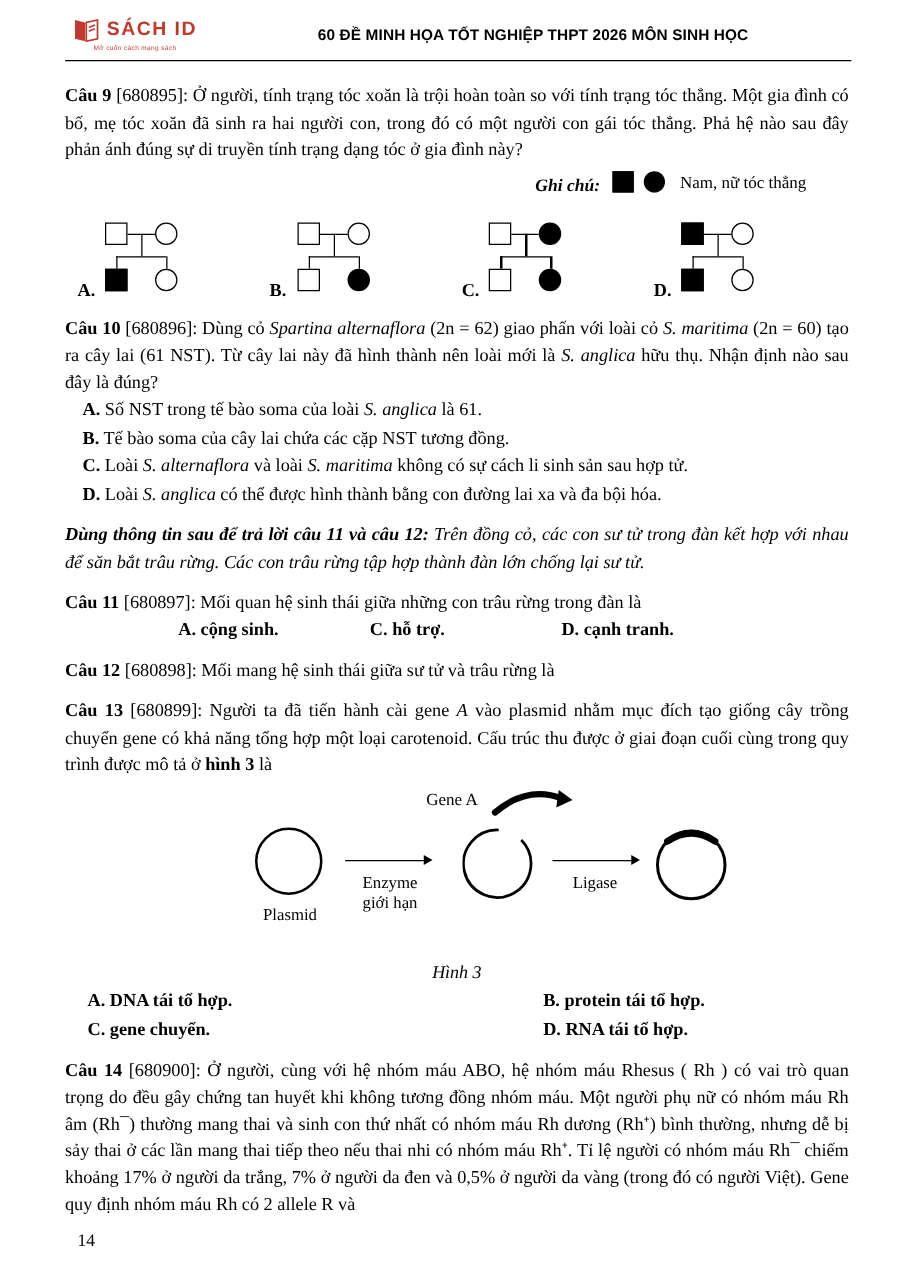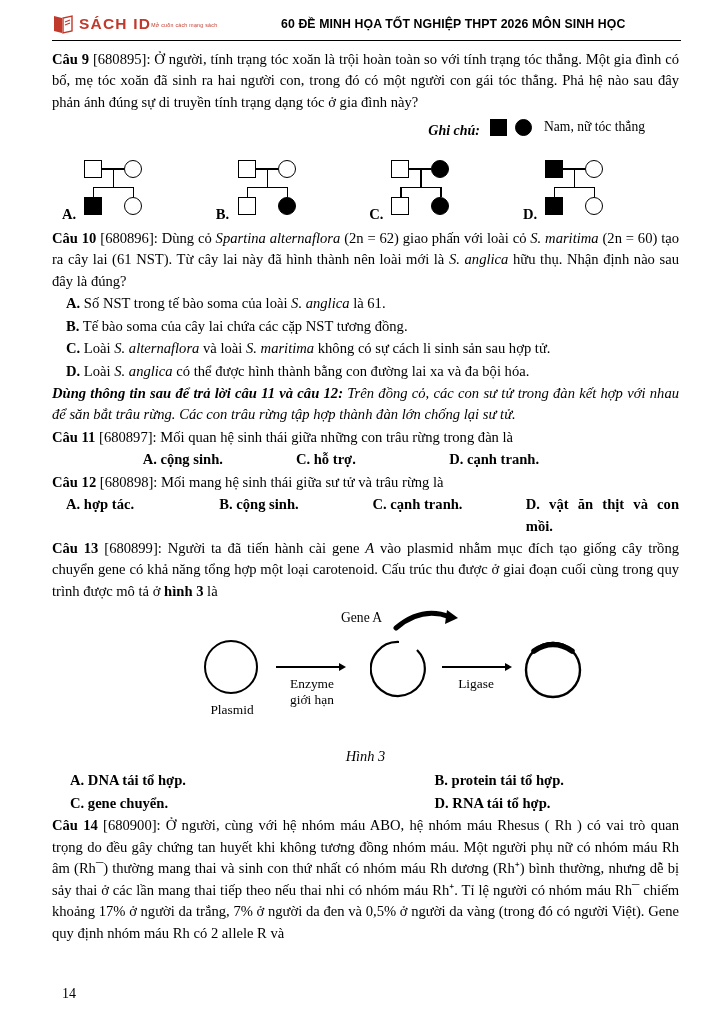--- a/index.html
+++ b/index.html
@@ -21,21 +21,21 @@
   }
   
   .header {
     display: flex;
     align-items: center;
     padding: 14px 40px 6px 52px;
     gap: 14px;
   }
   .logo-box {
     display: flex;
-    flex-direction: row;
+    flex-direction: column;
     align-items: center;
     line-height: 1;
     min-width: 112px;
   }
   .logo-row {
     display: flex;
     align-items: center;
     gap: 5px;
   }
   .logo-mark {
@@ -71,21 +71,21 @@
     border-top: 1.6px solid #000;
   }
   
   .content {
     padding: 7px 42px 0 52px;
     font-size: 14.6px;
     line-height: 1.47;
     text-align: justify;
   }
   p { margin: 0 0 1px 0; }
-  .q { margin-top: 1px; text-indent: 0; }
+  .q { margin-top: 11px; text-indent: 0; }
   b, .b { font-weight: bold; }
   i, .i { font-style: italic; }
   .opt-line { margin-left: 14px; }
   
   .opts4 {
     display: flex;
     margin: 1px 0 0 14px;
     justify-content: center;
   }
   .opts4 > div { width: 25%; }
@@ -317,26 +317,20 @@
     <div class="opts4">
       <div><b>A. cộng sinh.</b></div>
       <div><b>C. hỗ trợ.</b></div>
       <div><b>D. cạnh tranh.</b></div>
     </div>
 
     <p class="q">
       <b>Câu 12</b>
       <span>[680898]:</span><span> Mối mang hệ sinh thái giữa sư tử và trâu rừng là</span>
     </p>
-    <div class="opts4">
-      <div><b>A. hợp tác.</b></div>
-      <div><b>B. cộng sinh.</b></div>
-      <div><b>C. cạnh tranh.</b></div>
-      <div><b>D. vật ăn thịt và con mồi.</b></div>
-    </div>
 
     <p class="q">
       <b>Câu 13</b>
       <span>[680899]:</span>
       <span>Người ta đã tiến hành cài gene </span><i>A</i><span> vào plasmid nhằm mục đích tạo giống cây trồng chuyển gene có khả năng tổng hợp một loại carotenoid. Cấu trúc thu được ở giai đoạn cuối cùng trong quy trình được mô tả ở </span><b>hình 3</b><span> là</span>
     </p>
 
     <div class="fig-plasmid">
 
       <div class="ring" style="left:152px; top:32px;"></div>

